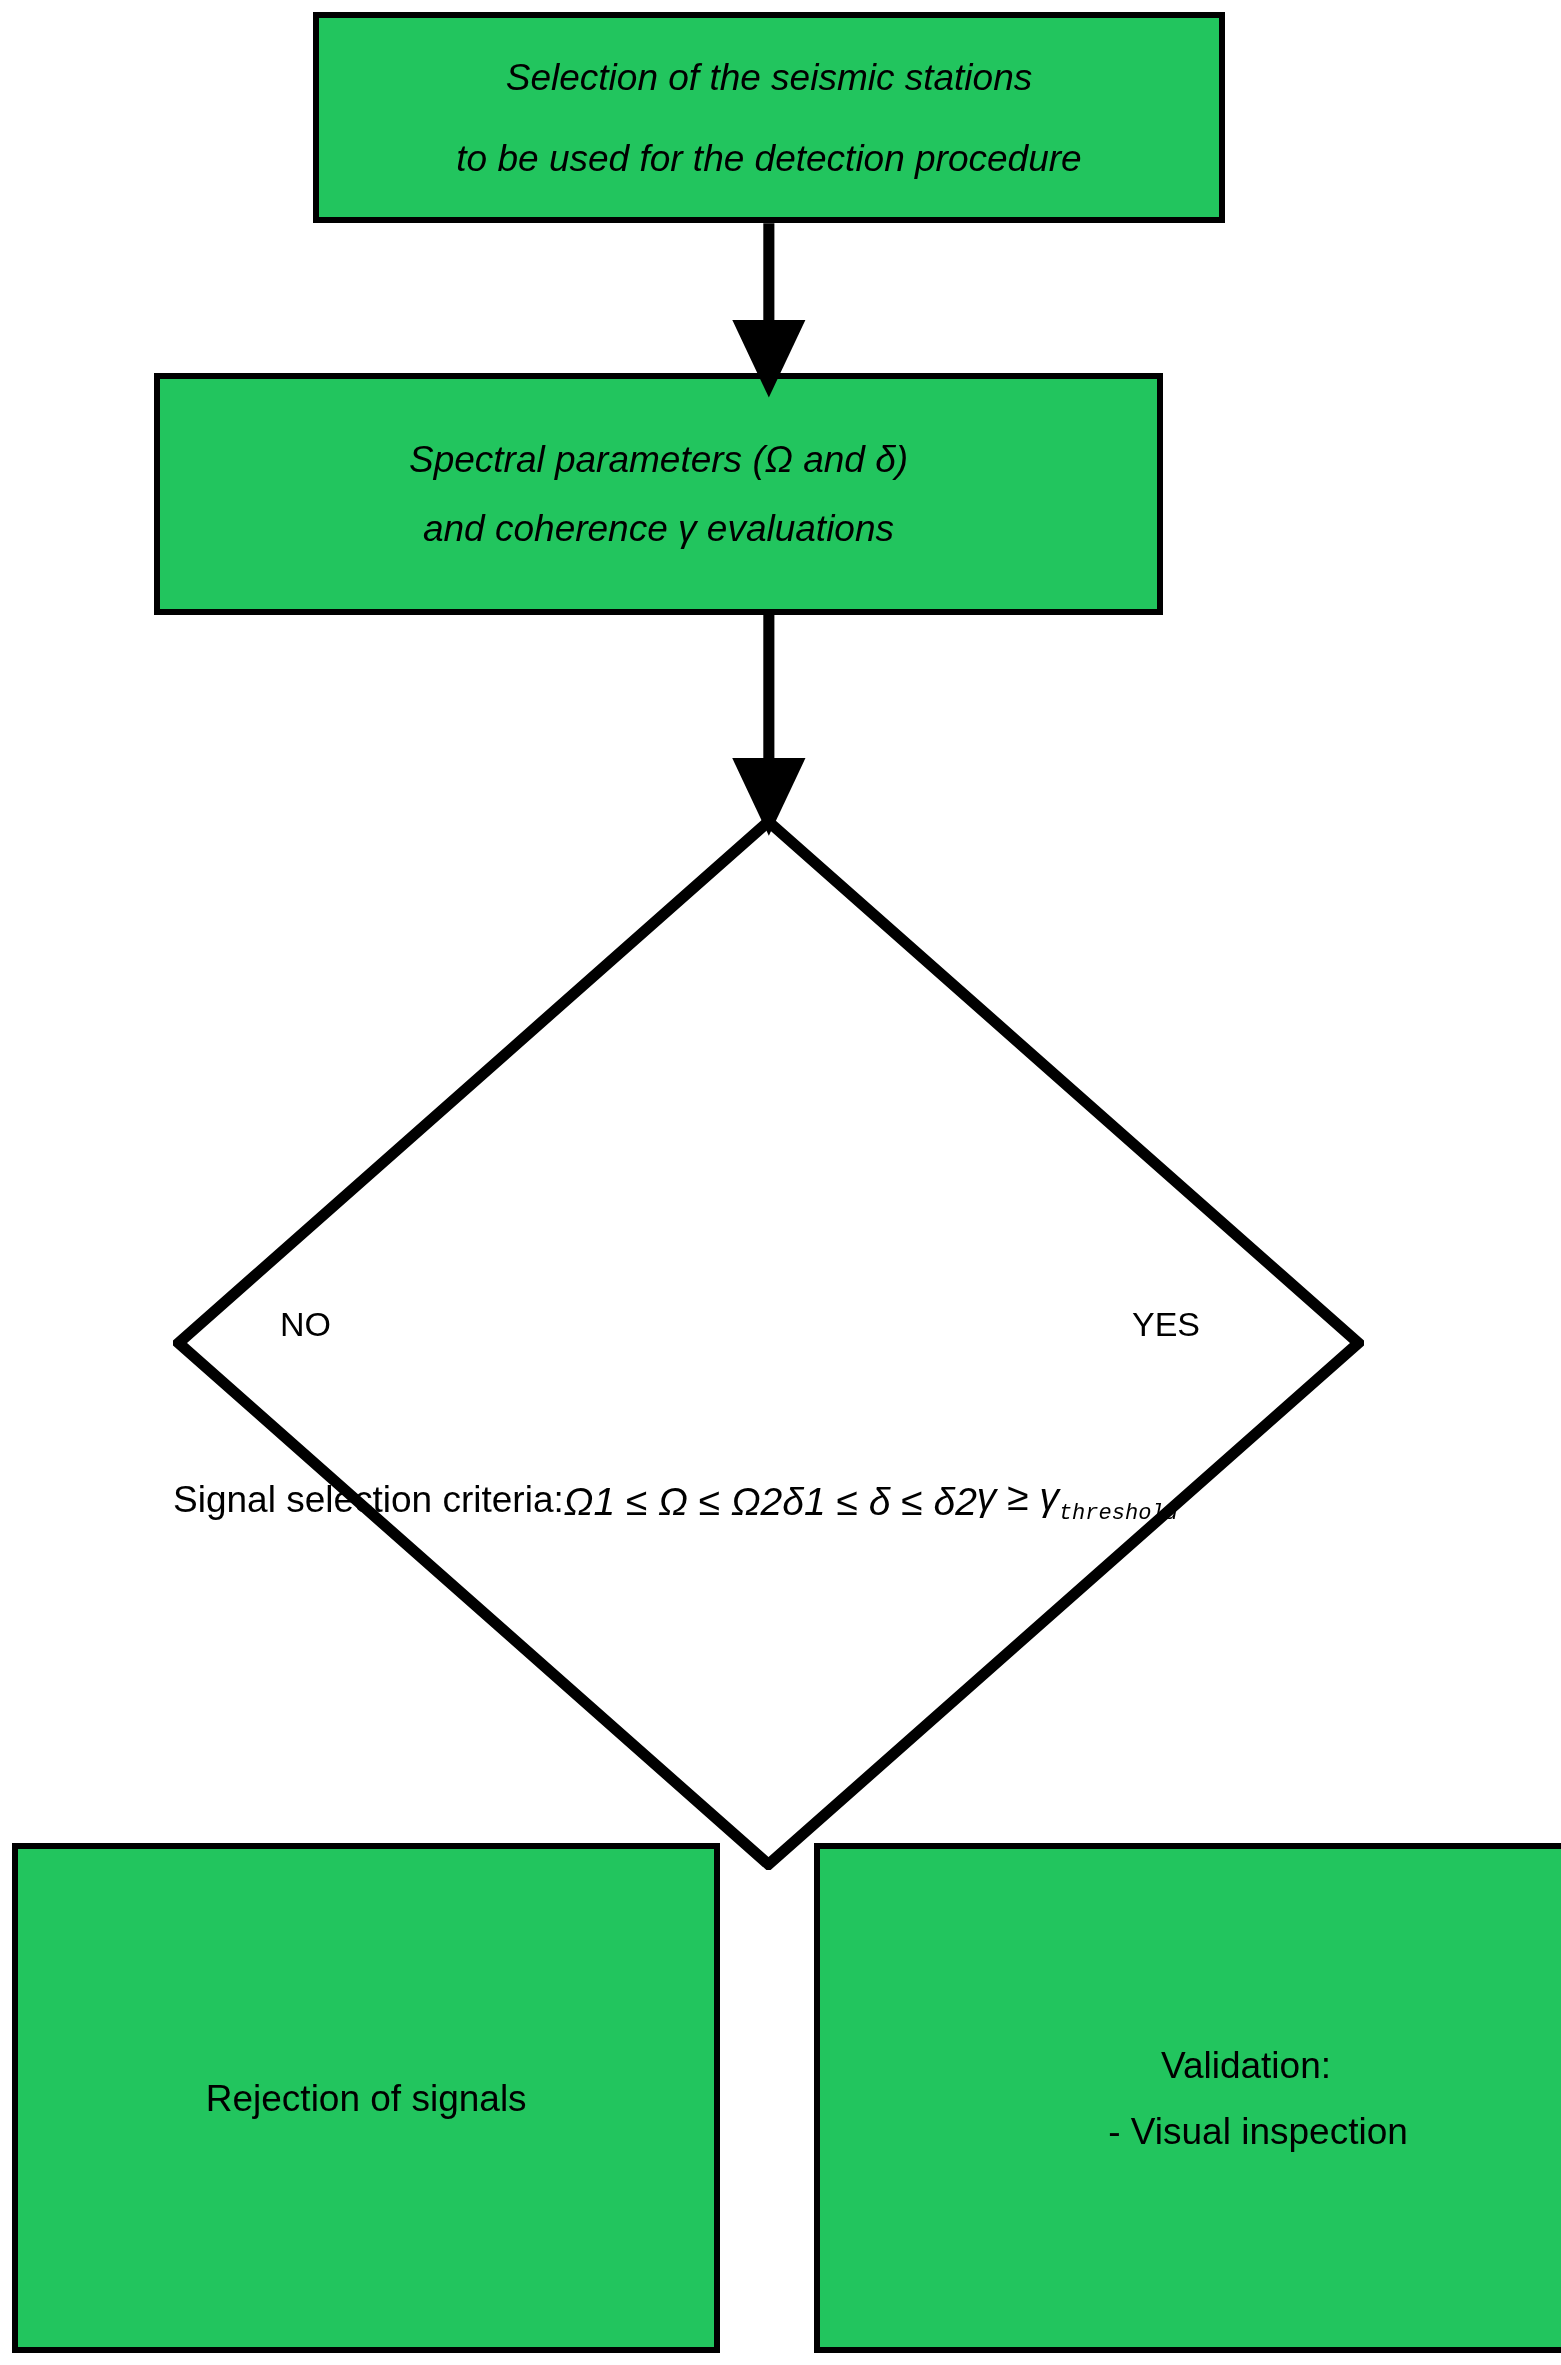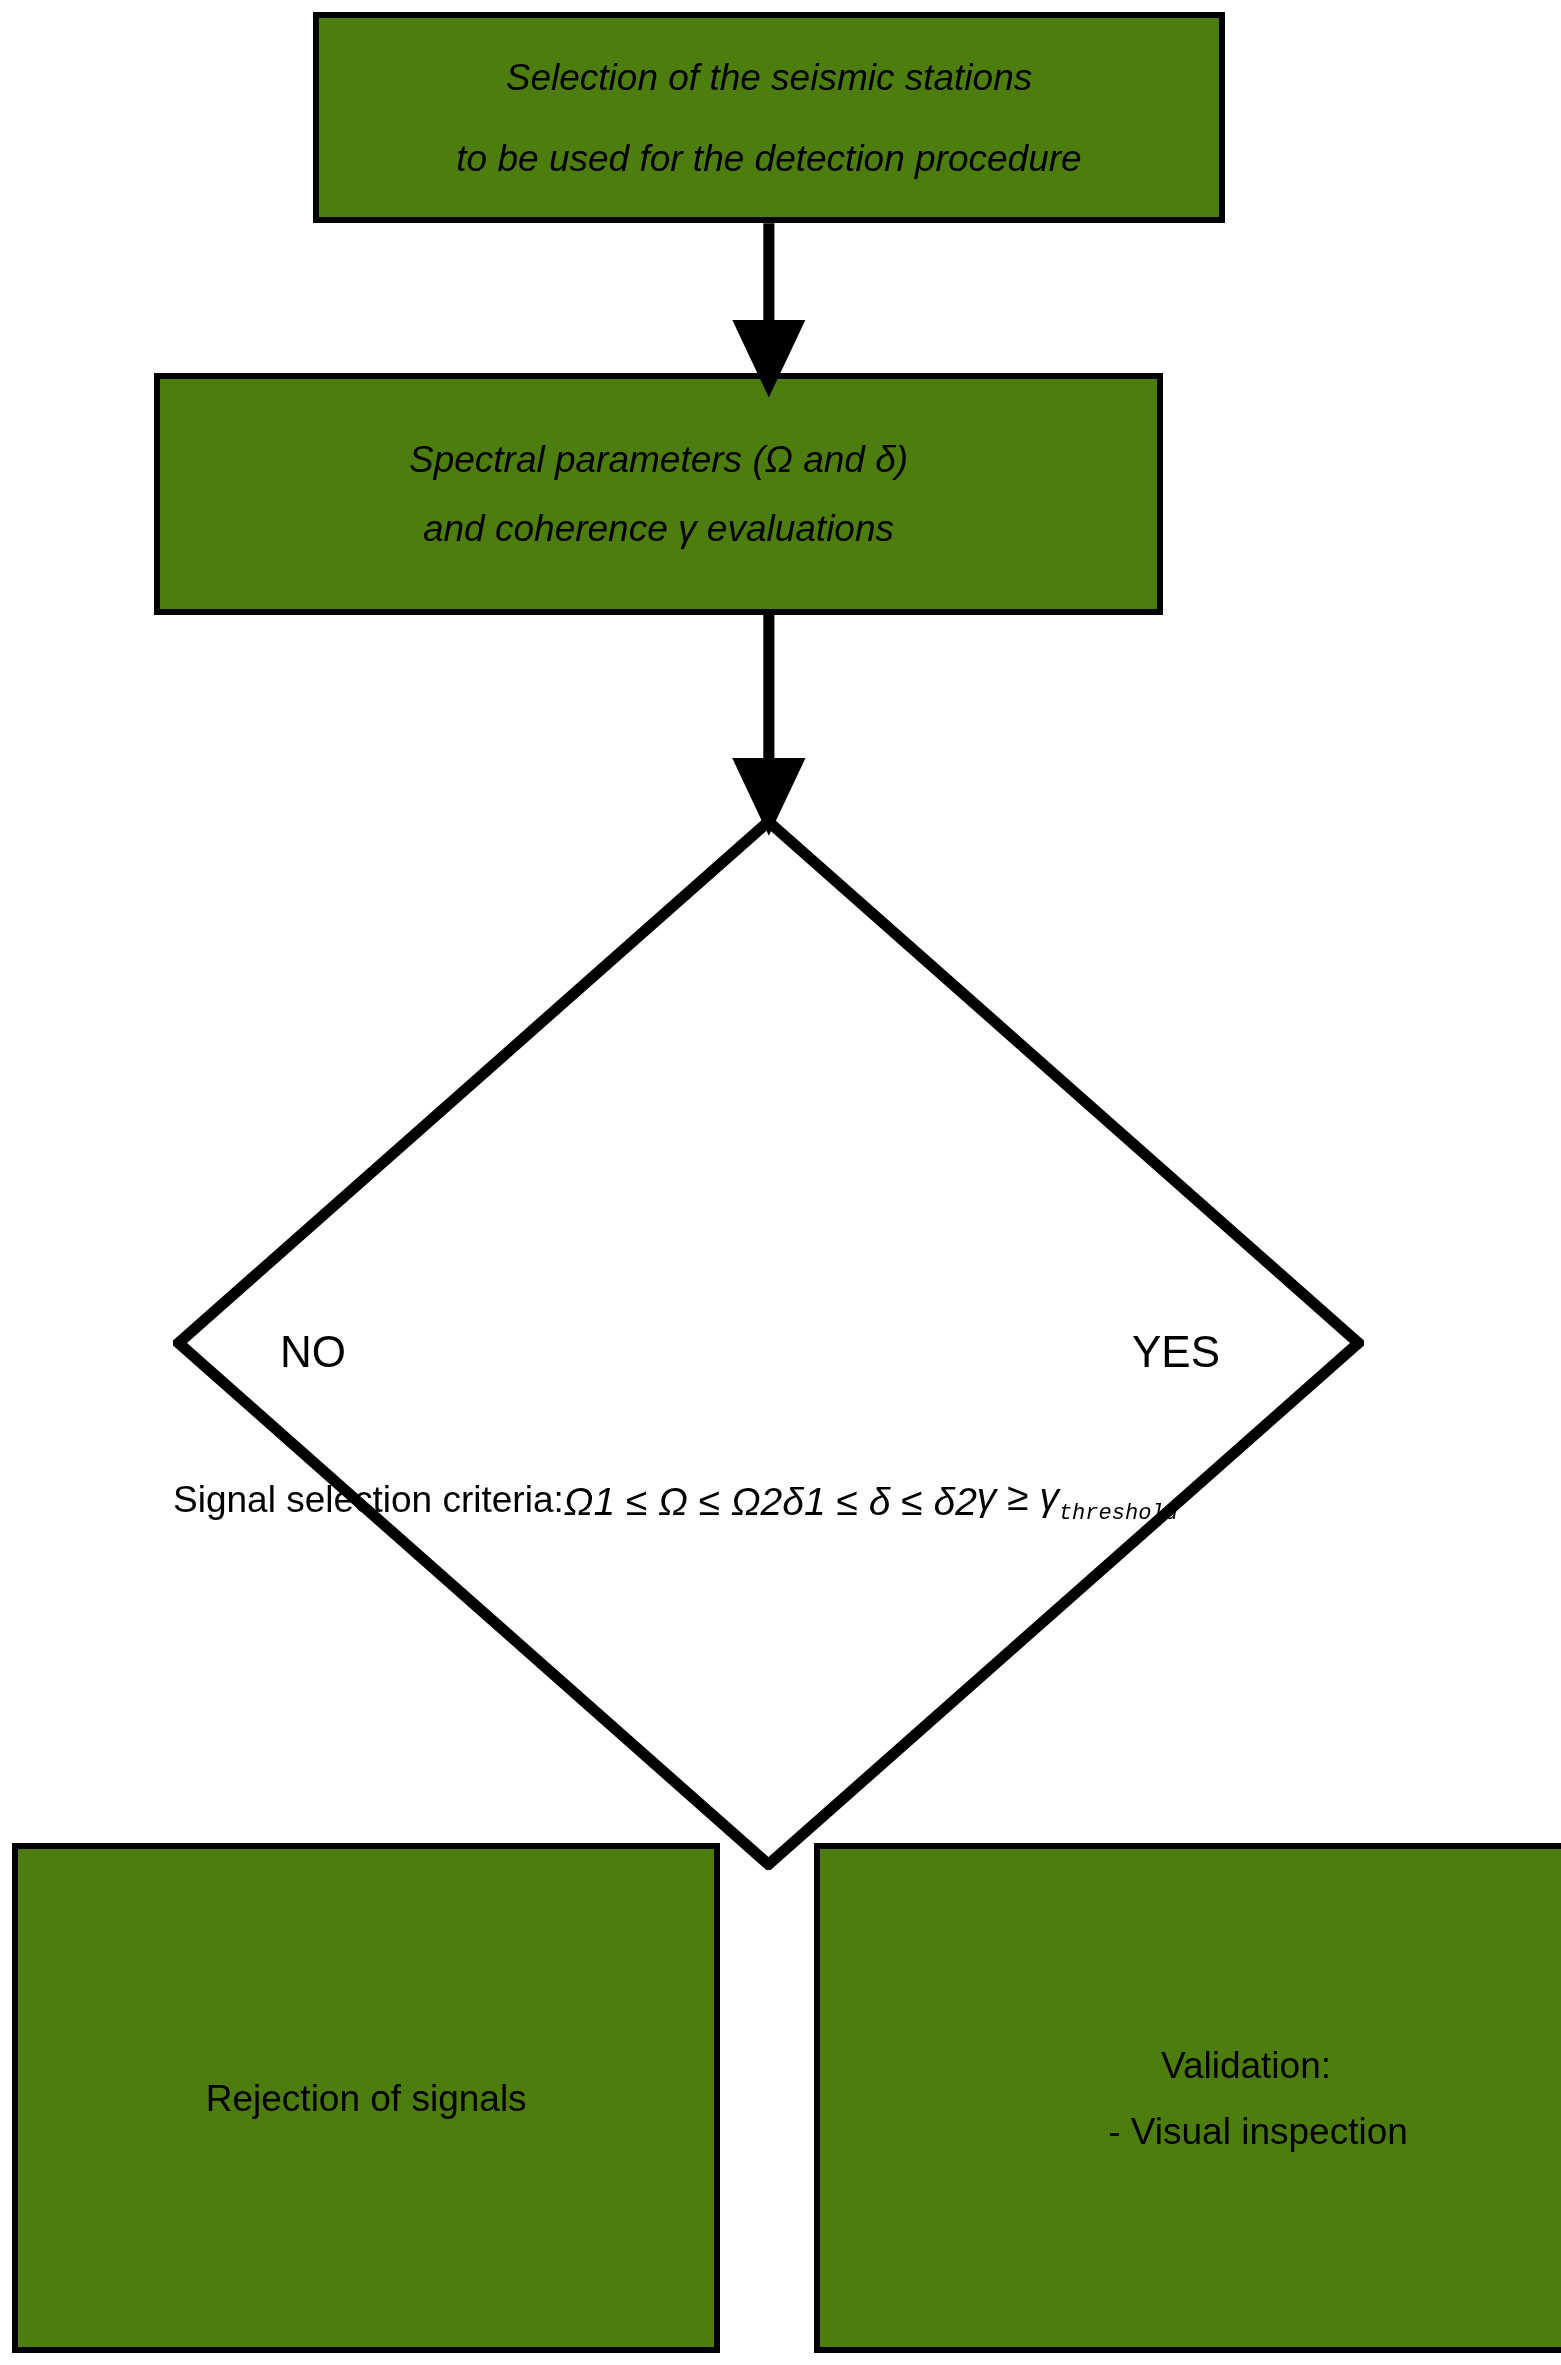--- a/index.html
+++ b/index.html
@@ -17,21 +17,21 @@
     height: 2366px;
     background: #ffffff;
     overflow: hidden;
   }
 
   
   .node-box {
     position: absolute;
     box-sizing: border-box;
     border: 6.1px solid #000000;
-    background: #4d7c0f;
+    background: #22c55e;
     display: flex;
     flex-direction: column;
     align-items: center;
     justify-content: center;
   }
   .node-line {
     display: block;
     width: 100%;
     text-align: center;
     white-space: nowrap;
@@ -129,24 +129,23 @@
   .criteria-math .sub {
     font-size: 22px;
     vertical-align: sub;
     font-style: italic;
     font-family: Liberation Mono, monospace;
   }
 
   
   .branch-label {
     position: absolute;
-    font-size: 44px;
+    font-size: 34px;
     white-space: nowrap;
     line-height: 1.0;
-    margin-top: 23px;
   }
   #label-no  { left: 280px;  top: 1307px; }
   #label-yes { left: 1132px; top: 1307px; }
 
   
   .connector {
     position: absolute;
     left: 0;
     top: 0;
     width: 1561px;

